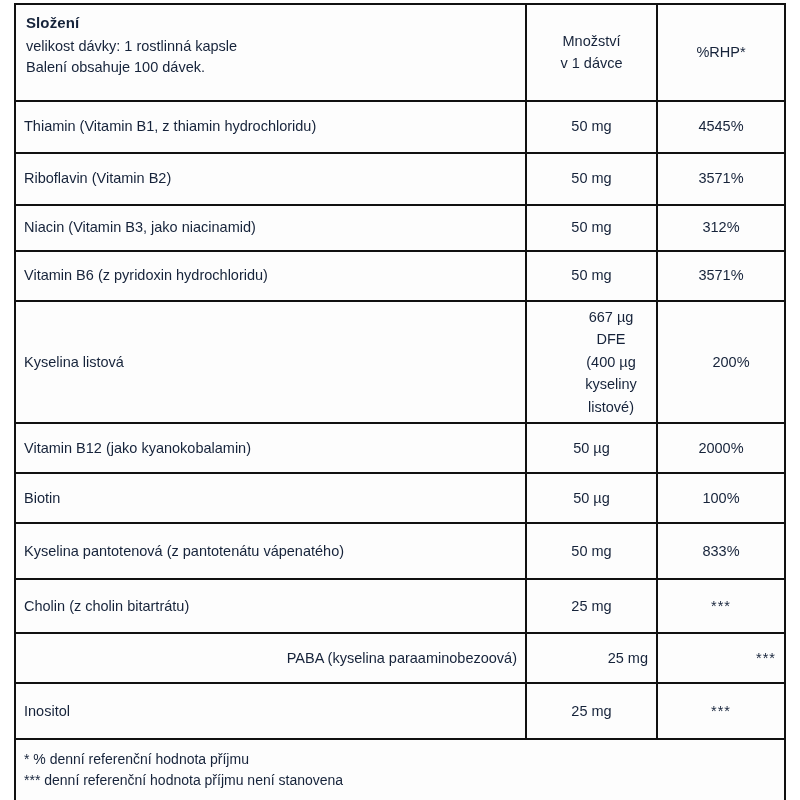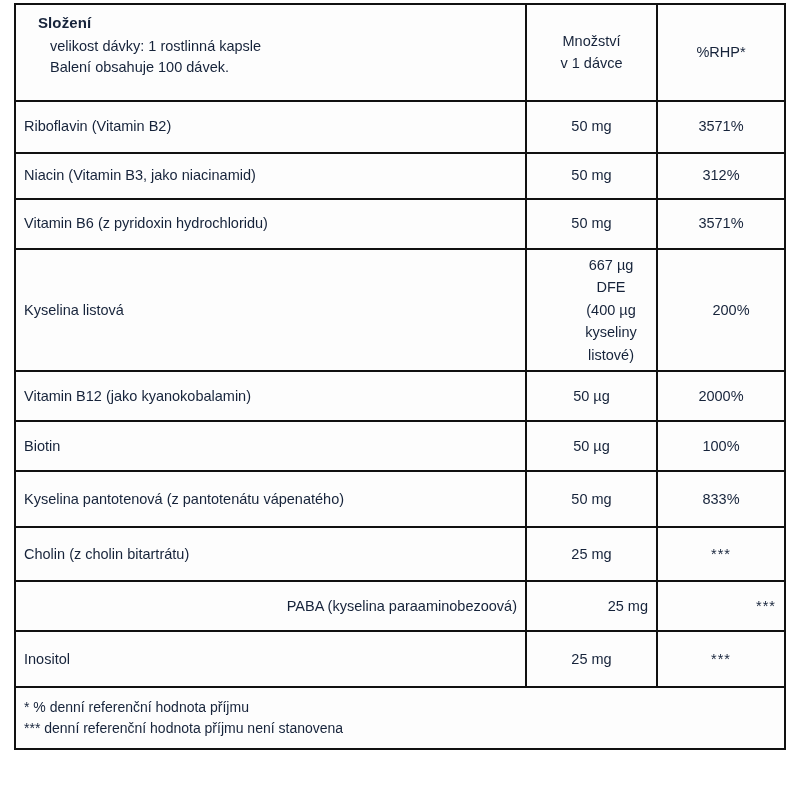--- a/index.html
+++ b/index.html
@@ -34,34 +34,33 @@
     line-height: 1.45;
     vertical-align: middle;
     padding: 4px 8px;
   }
   col.c-name  { width: 511px; }
   col.c-amt   { width: 131px; }
   col.c-pct   { width: 128px; }
 
   
   tr.header-row td.hdr-name {
-    padding: 7px 10px 9px 22px;
+    padding: 7px 10px 9px 10px;
     vertical-align: top;
   }
   .hdr-title {
     font-weight: bold;
     font-size: 15px;
     display: block;
     margin-bottom: 2px;
     letter-spacing: .1px;
   }
   .hdr-sub {
     display: block;
     font-size: 14.5px;
-    margin-left: 12px;
   }
   tr.header-row td.hdr-amt,
   tr.header-row td.hdr-pct {
     text-align: center;
     vertical-align: middle;
   }
   .hdr-amt-l1, .hdr-amt-l2 { display: block; }
 
   td.name-cell  { text-align: left; padding-left: 10px; }
   td.amt-cell   { text-align: center; }
@@ -114,20 +113,25 @@
           <span class="hdr-sub">velikost dávky: 1 rostlinná kapsle</span>
           <span class="hdr-sub">Balení obsahuje 100 dávek.</span>
         </td>
         <td class="hdr-amt">
           <span class="hdr-amt-l1">Množství</span>
           <span class="hdr-amt-l2">v 1 dávce</span>
         </td>
         <td class="hdr-pct">%RHP*</td>
       </tr>
 
+      <tr class="r-thiamin">
+        <td class="name-cell">Thiamin (Vitamin B1, z thiamin hydrochloridu)</td>
+        <td class="amt-cell">50 mg</td>
+        <td class="pct-cell">4545%</td>
+      </tr>
 
       <tr class="r-riboflavin">
         <td class="name-cell">Riboflavin (Vitamin B2)</td>
         <td class="amt-cell">50 mg</td>
         <td class="pct-cell">3571%</td>
       </tr>
 
       <tr class="r-niacin">
         <td class="name-cell">Niacin (Vitamin B3, jako niacinamid)</td>
         <td class="amt-cell">50 mg</td>

